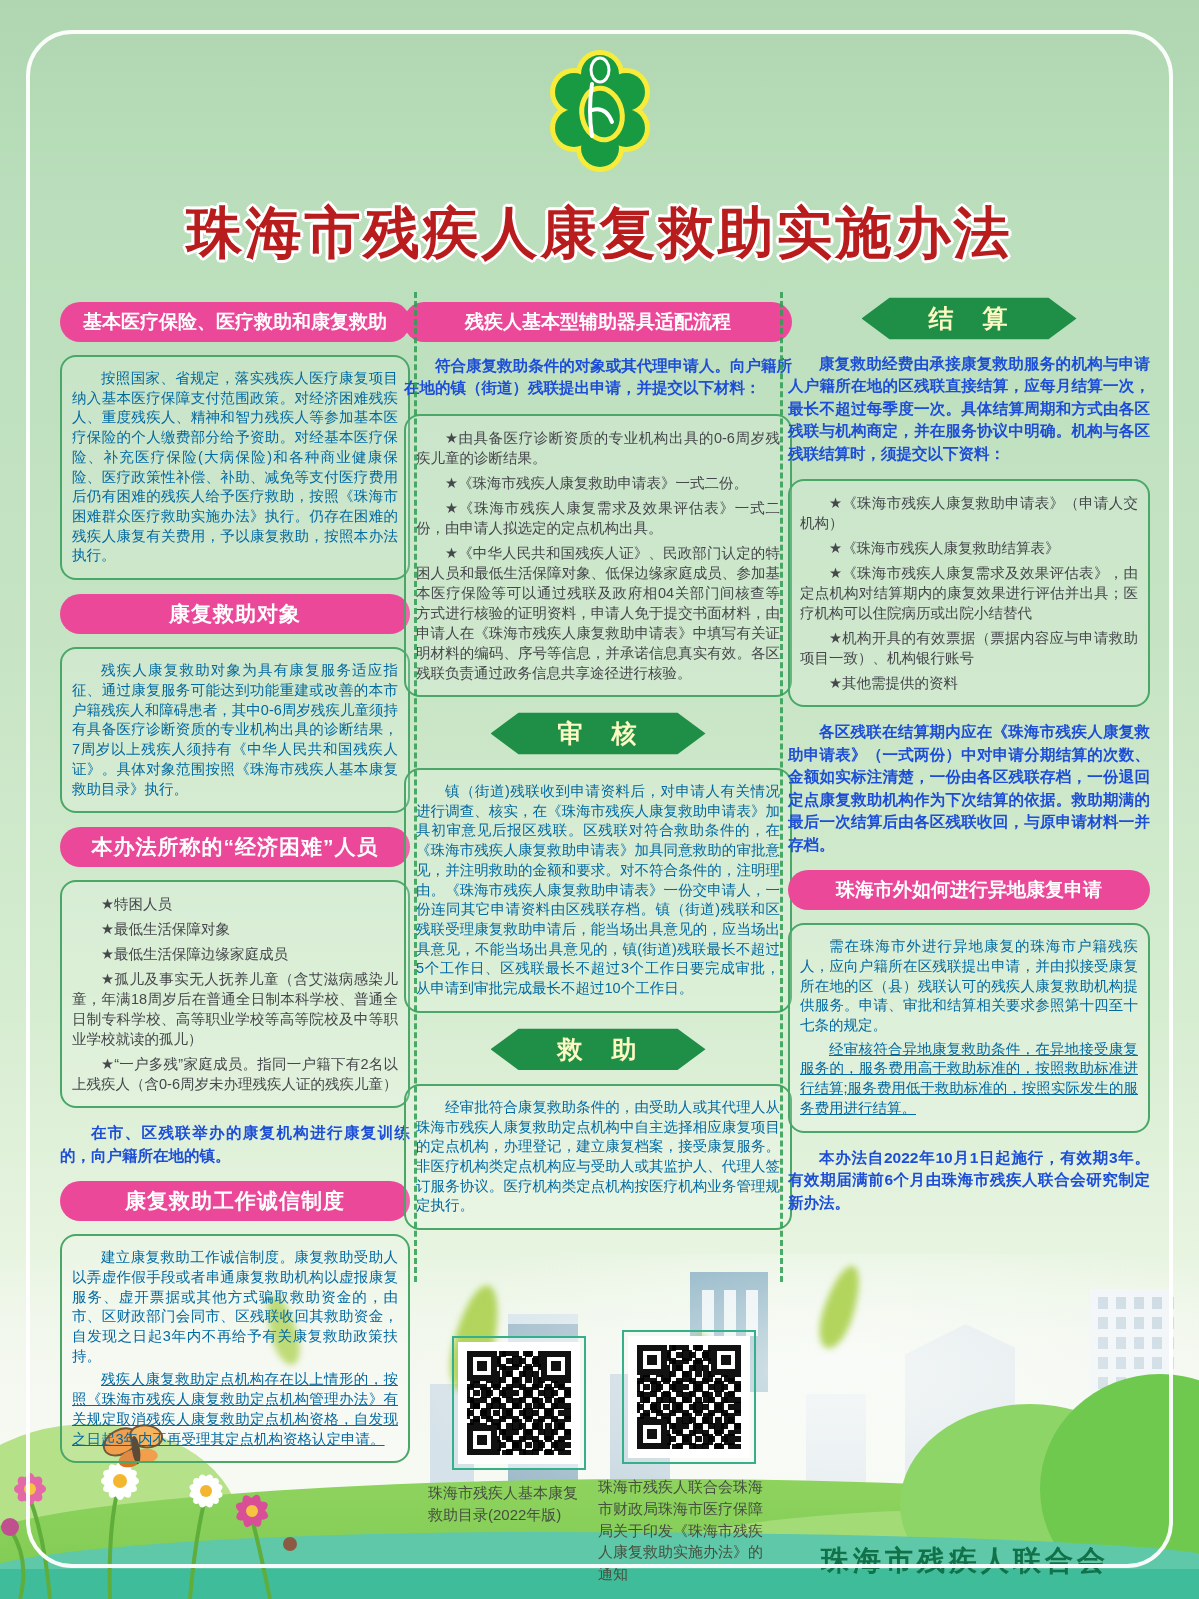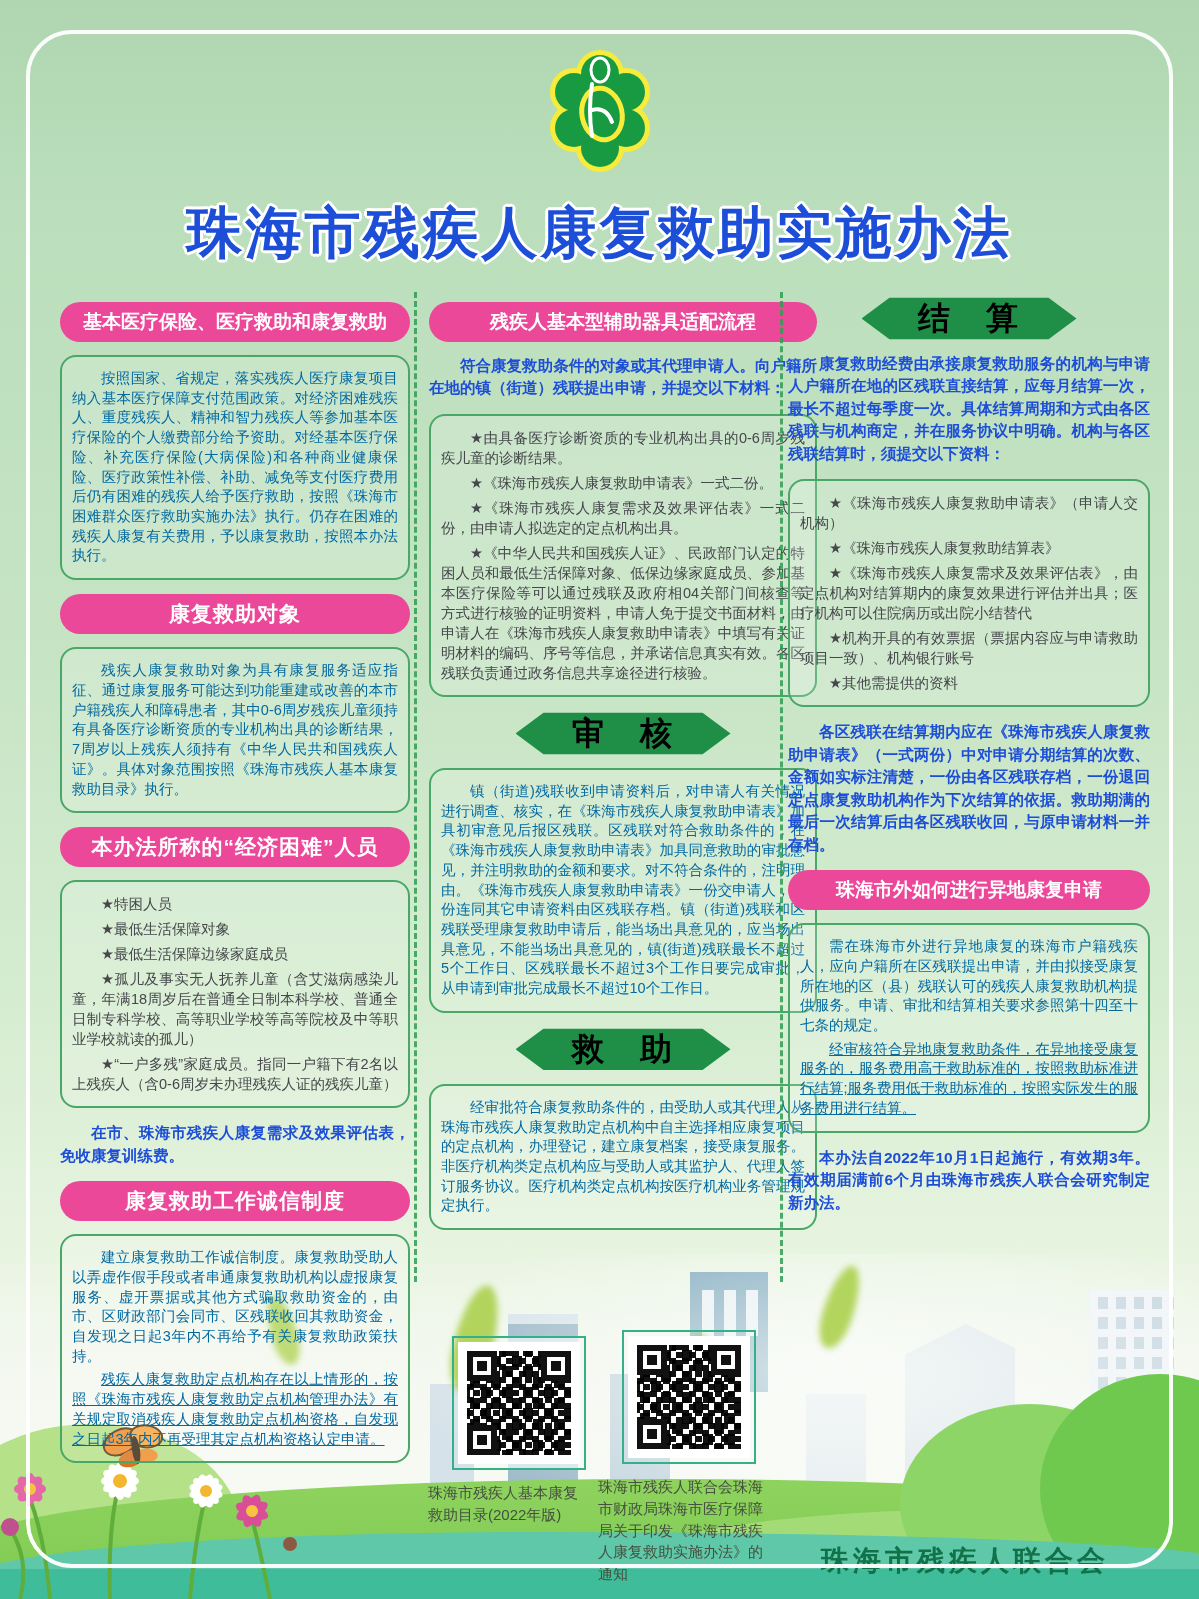--- a/index.html
+++ b/index.html
@@ -15,47 +15,47 @@
   .frame{
     position:absolute; left:26px; top:30px; width:1147px; height:1538px;
     border:4px solid rgba(255,255,255,.95); border-radius:46px;
     z-index:40; pointer-events:none;
   }
 
   
   .logo-wrap{ position:absolute; top:48px; left:0; width:100%; text-align:center; z-index:6; }
   .poster-title{
     position:absolute; top:196px; left:0; width:100%; text-align:center; z-index:6;
-    font-size:56px; font-weight:bold; color:#1d4ed8; letter-spacing:3px;
+    font-size:56px; font-weight:bold; color:#b91c1c; letter-spacing:3px;
     text-shadow:3px 0 0 #fff,-3px 0 0 #fff,0 3px 0 #fff,0 -3px 0 #fff,
                 2px 2px 0 #fff,-2px -2px 0 #fff,2px -2px 0 #fff,-2px 2px 0 #fff;
   }
 
   
   .columns{ position:absolute; top:292px; left:0; width:100%; z-index:5; }
   .col{ position:absolute; top:0; }
   .col1{ left:60px;  width:350px; }
-  .col2{ left:429px; width:388px; }
+  .col2{ left:404px; width:388px; }
   .col3{ left:788px; width:362px; }
   .vdivider{
     position:absolute; top:0; width:0; height:990px;
     border-left:3px dashed #2f9e52; opacity:.85; z-index:4;
   }
   .vd1{ left:414px; } .vd2{ left:780px; }
 
   .pill{
     margin:10px 0 13px 0; height:40px; line-height:40px; border-radius:20px;
     background:#ec4899; color:#fff; font-weight:bold; text-align:center;
     font-size:21px; letter-spacing:1px;
   }
   .pill.small-text{ font-size:19px; letter-spacing:0; }
 
   .badge{
     width:215px; height:45px; margin:4px auto 12px auto;
-    background:#1f8f47; color:#000000; font-weight:bold; font-size:32px;
+    background:#1f8f47; color:#fef9c3; font-weight:bold; font-size:25px;
     text-align:center; line-height:45px; letter-spacing:2px;
     clip-path:polygon(0 50%,13% 4%,87% 4%,100% 50%,87% 96%,13% 96%);
   }
 
   .box{
     border:2.5px solid #4aa768; border-radius:16px;
     background:rgba(255,255,255,.16);
     padding:12px 10px; margin-bottom:14px;
   }
   .box p, .note-plain{ }
@@ -198,21 +198,21 @@
 
       <div class="pill">本办法所称的“经济困难”人员</div>
       <div class="box">
         <p class="star">★特困人员</p>
         <p class="star">★最低生活保障对象</p>
         <p class="star">★最低生活保障边缘家庭成员</p>
         <p class="star">★孤儿及事实无人抚养儿童（含艾滋病感染儿童，年满18周岁后在普通全日制本科学校、普通全日制专科学校、高等职业学校等高等院校及中等职业学校就读的孤儿）</p>
         <p class="star">★“一户多残”家庭成员。指同一户籍下有2名以上残疾人（含0-6周岁未办理残疾人证的残疾儿童）</p>
       </div>
 
-      <p class="green-note">在市、珠海市残疾人康复需求及效果评估表，免收康复训练费。</p>
+      <p class="green-note">在市、区残联举办的康复机构进行康复训练的，向户籍所在地的镇。</p>
 
       <div class="pill">康复救助工作诚信制度</div>
       <div class="box">
         <p class="body">建立康复救助工作诚信制度。康复救助受助人以弄虚作假手段或者串通康复救助机构以虚报康复服务、虚开票据或其他方式骗取救助资金的，由市、区财政部门会同市、区残联收回其救助资金，自发现之日起3年内不再给予有关康复救助政策扶持。</p>
         <p class="body">残疾人康复救助定点机构存在以上情形的，按照《珠海市残疾人康复救助定点机构管理办法》有关规定取消残疾人康复救助定点机构资格，自发现之日起3年内不再受理其定点机构资格认定申请。</p>
       </div>
     </section>
 
     <section class="col col2">
       <div class="pill small-text">残疾人基本型辅助器具适配流程</div>

